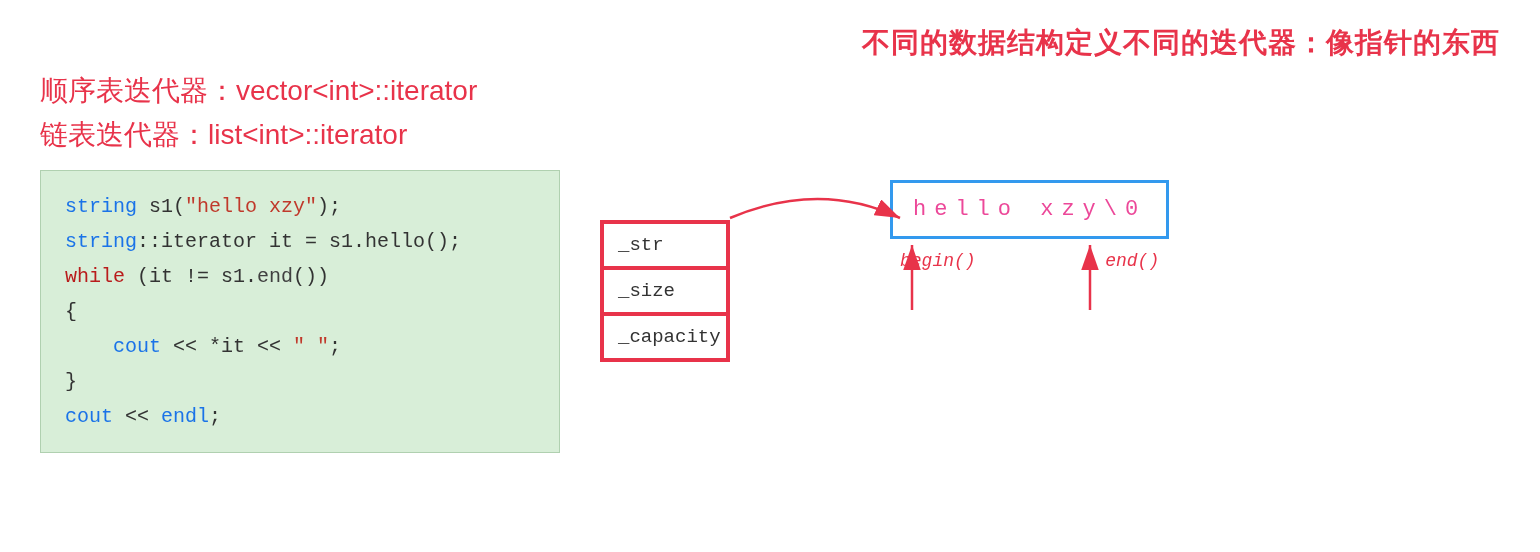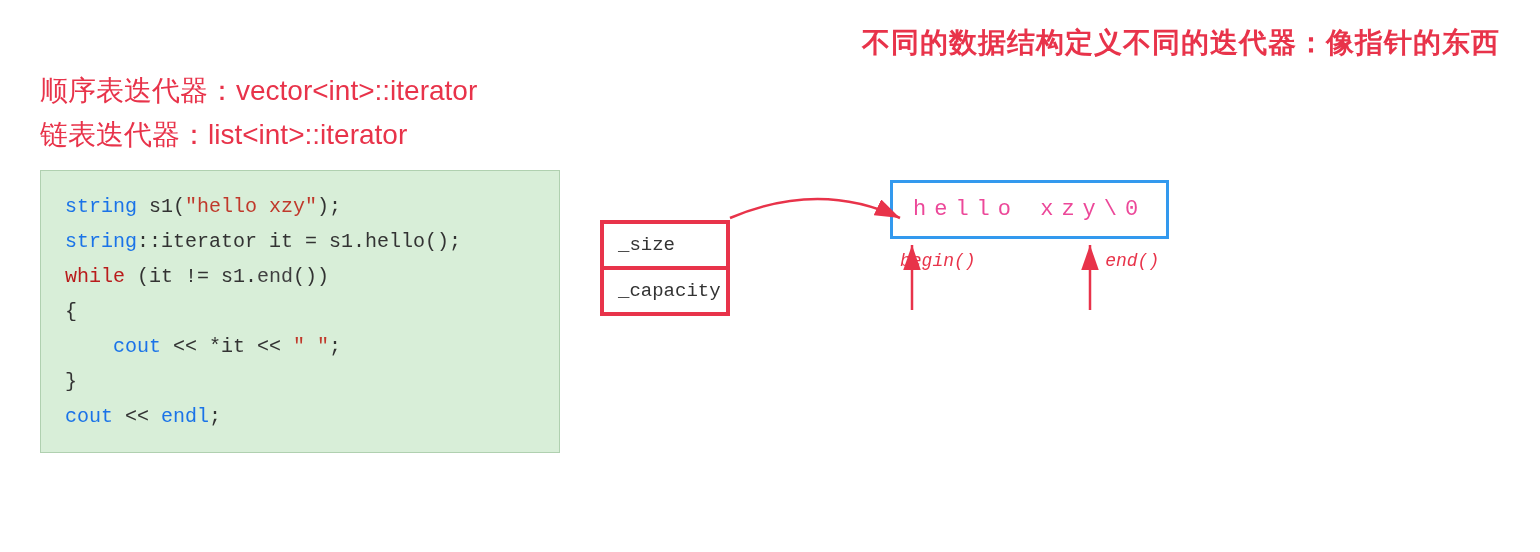--- a/index.html
+++ b/index.html
@@ -140,20 +140,21 @@
         <div class="code-line"><span style="color: #b91c1c;">while</span><span style="color: rgb(51, 51, 51);"> (it != s1.</span><span style="color: #404040;">end</span><span style="color: rgb(51, 51, 51);">())</span></div>
         <div class="code-line"><span style="color: rgb(51, 51, 51);">{</span></div>
         <div class="code-line"><span style="color: rgb(26, 115, 232);">    cout</span><span style="color: rgb(51, 51, 51); text-align: center;"> &lt;&lt; *it &lt;&lt; </span><span style="color: rgb(192, 57, 43);">" "</span><span style="color: rgb(51, 51, 51);">;</span></div>
         <div class="code-line"><span style="color: rgb(51, 51, 51);">}</span></div>
         <div class="code-line"><span style="color: rgb(26, 115, 232);">cout</span><span style="color: rgb(51, 51, 51);"> &lt;&lt; </span><span style="color: rgb(26, 115, 232);">endl</span><span style="color: rgb(51, 51, 51);">;</span></div>
       </div>
 
     <div class="diagram-wrapper" id="diagram-wrapper" style="position:relative; margin-top:10px;">
 
       <div class="struct-box" id="struct-box">
+        <div class="struct-row">_str</div>
         <div class="struct-row">_size</div>
         <div class="struct-row">_capacity</div>
       </div>
 
       <div style="margin-left: 160px; margin-top: 0;">
         <div class="memory-box">hello xzy\0</div>
         <div class="arrow-labels">
           <span>begin()</span>
           <span>end()</span>
         </div>

